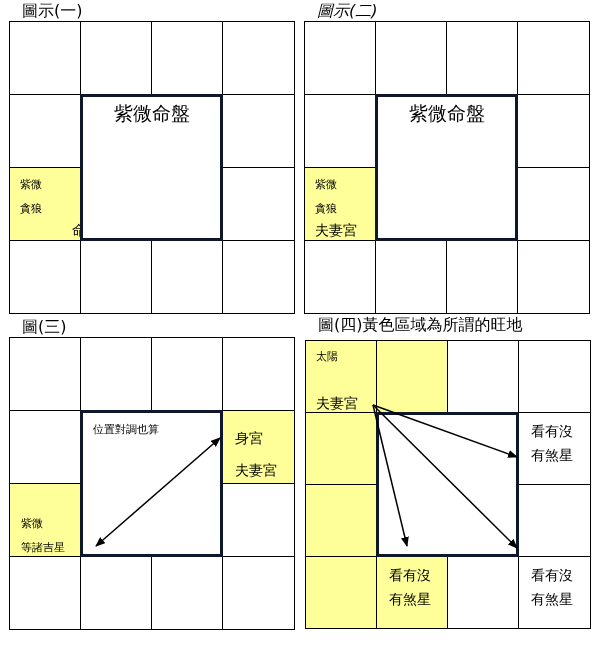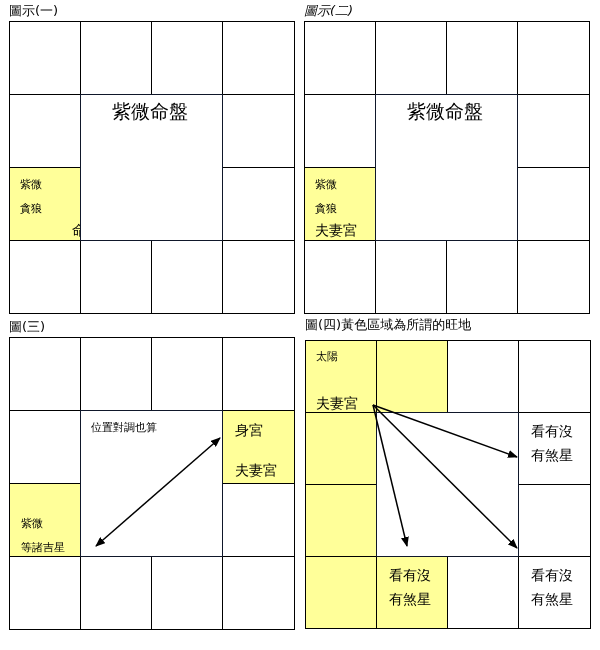--- a/index.html
+++ b/index.html
@@ -1,20 +1,20 @@
 <!DOCTYPE html>
 <html><head>
 <meta charset="utf-8">
 <style>
   html,body{margin:0;padding:0;background:#fff;}
   body{width:600px;height:650px;position:relative;overflow:hidden;font-family:"DejaVu Sans","Liberation Sans",sans-serif;color:#000;}
-  .cap{position:absolute;font-size:13px;line-height:14px;white-space:nowrap;}
+  .cap{position:absolute;font-size:16px;line-height:14px;white-space:nowrap;margin-left:13px;}
   .cell{position:absolute;box-sizing:border-box;border:1px solid #000;background:#fff;}
   .y{background:#ffff99;}
-  .center{position:absolute;box-sizing:border-box;border:1px solid #0f172a;background:#fff;}
+  .center{position:absolute;box-sizing:border-box;border:3px solid #0f172a;background:#fff;}
   .t{position:absolute;white-space:nowrap;line-height:1;}
   .s11{font-size:11px;}
   .s14{font-size:14px;}
   .s18{font-size:19px;}
   svg.arr{position:absolute;left:0;top:0;width:600px;height:650px;pointer-events:none;}
 </style>
 </head>
 <body>
 
 <div class="cap" style="left:9px;top:4px;">圖示(一)</div>
@@ -64,21 +64,21 @@
 </div>
 
 <div class="cap" style="left:9px;top:320px;">圖(三)</div>
 <div>
   <div class="cell" style="left:9px;top:337px;width:72px;height:74px;"></div>
   <div class="cell" style="left:80px;top:337px;width:72px;height:74px;"></div>
   <div class="cell" style="left:151px;top:337px;width:72px;height:74px;"></div>
   <div class="cell" style="left:222px;top:337px;width:73px;height:74px;"></div>
   <div class="cell" style="left:9px;top:410px;width:72px;height:74px;"></div>
   <div class="cell y" style="left:222px;top:410px;width:73px;height:74px;">
-    <span class="t s14" style="left:12px;top:12px;">身宮</span>
+    <span class="t s14" style="left:12px;top:20px;">身宮</span>
     <span class="t s14" style="left:12px;top:52px;">夫妻宮</span>
   </div>
   <div class="cell y" style="left:9px;top:483px;width:72px;height:74px;">
     <span class="t s11" style="left:11px;top:34px;">紫微</span>
     <span class="t s11" style="left:11px;top:58px;">等諸吉星</span>
   </div>
   <div class="cell" style="left:222px;top:483px;width:73px;height:74px;"></div>
   <div class="cell" style="left:9px;top:556px;width:72px;height:74px;"></div>
   <div class="cell" style="left:80px;top:556px;width:72px;height:74px;"></div>
   <div class="cell" style="left:151px;top:556px;width:72px;height:74px;"></div>

